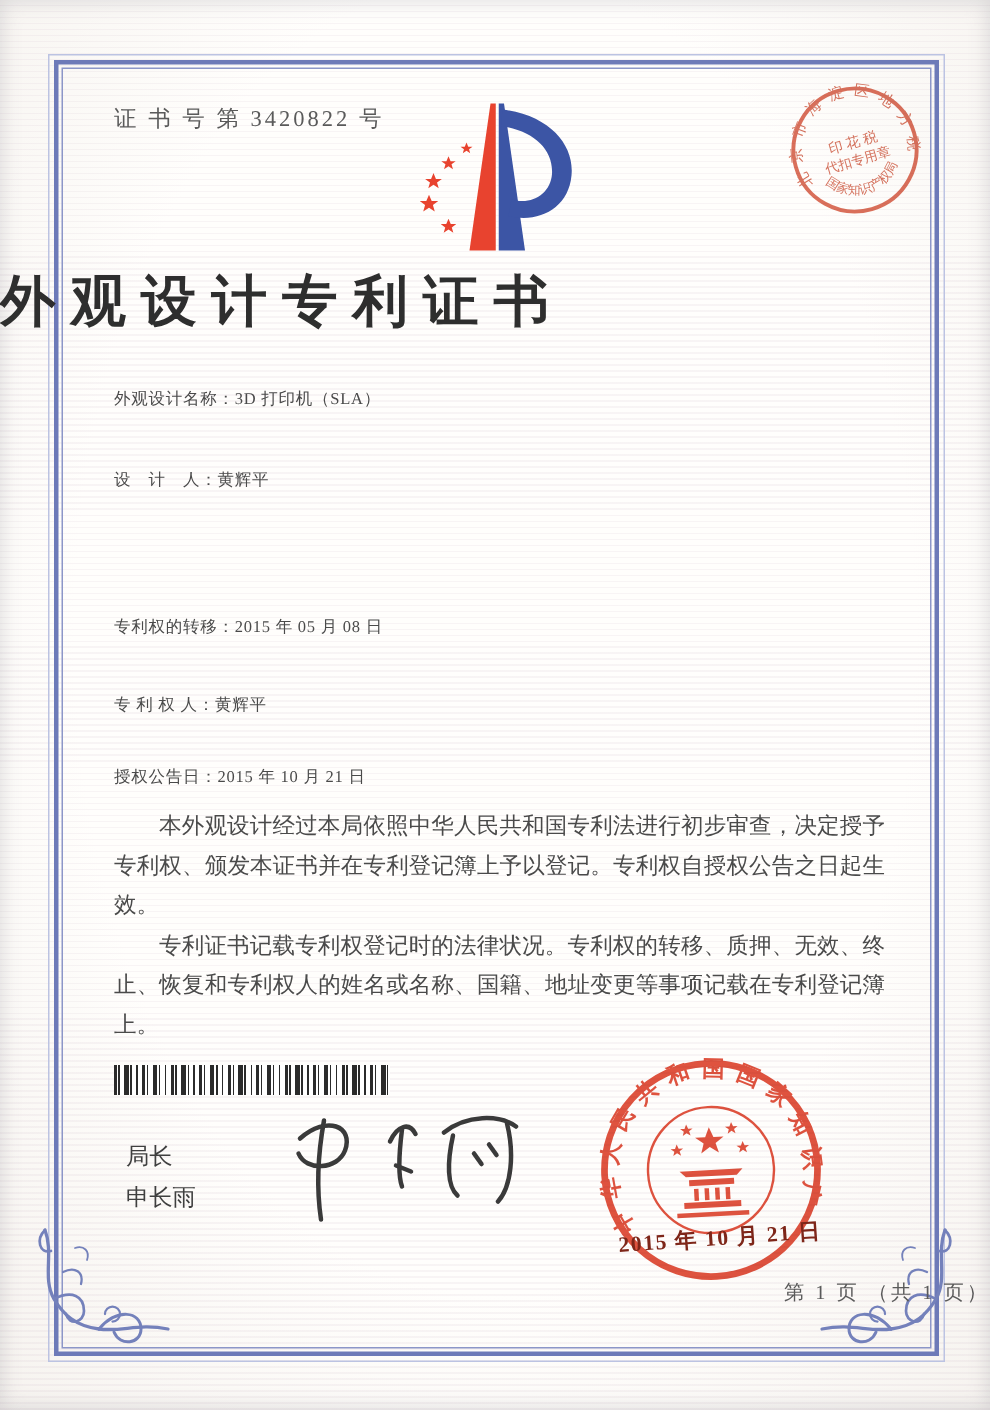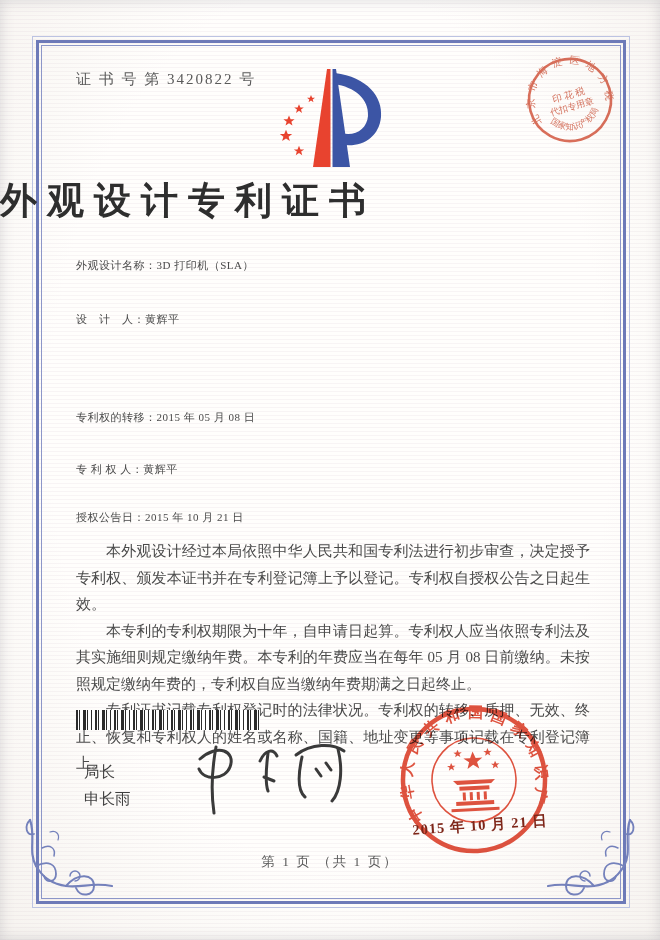--- a/index.html
+++ b/index.html
@@ -30,21 +30,21 @@
       #2b2b2b 0 2px,#fff 2px 3px,#2b2b2b 3px 4px,#fff 4px 7px,
       #2b2b2b 7px 10px,#fff 10px 11px,#2b2b2b 11px 12px,#fff 12px 15px,
       #2b2b2b 15px 16px,#fff 16px 19px);}
   .signoff{position:absolute;left:84px;top:758px;font-size:15.5px;line-height:27px;color:#3f3f3f;}
   .signature{position:absolute;left:178px;top:733px;width:185px;height:88px;}
   .tax-seal{position:absolute;left:524px;top:54px;width:92px;height:92px;opacity:.85;mix-blend-mode:multiply;}
   .official-seal{position:absolute;left:396px;top:702px;width:156px;height:156px;opacity:.93;mix-blend-mode:multiply;}
   .seal-date{position:absolute;left:398px;top:816px;width:164px;text-align:center;
     font-size:14.5px;font-weight:bold;letter-spacing:1px;color:#7e2619;
     transform:rotate(-4deg);}
-  .footer{position:absolute;left:0;top:853px;width:100%;text-align:center;
+  .footer{position:absolute;left:0;top:853px;width:100%;text-align:right;
     font-size:13.5px;letter-spacing:2px;color:#5a5a5a;}
   .flourish{position:absolute;width:98px;height:98px;}
   .flourish.left{left:20px;top:812px;}
   .flourish.right{left:542px;top:812px;transform:scaleX(-1);}
   svg text{font-family:"Liberation Serif","DejaVu Serif",serif;}
 </style>
 </head>
 <body>
 
 <div class="photo">
@@ -85,21 +85,20 @@
   <div class="title">外观设计专利证书</div>
 
   <div class="field f0"><span>外观设计名称：</span><span>3D 打印机（SLA）</span></div>
   <div class="field f1"><span>设　计　人：</span><span>黄辉平</span></div>
   <div class="field f3"><span>专利权的转移：</span><span>2015 年 05 月 08 日</span></div>
   <div class="field f4"><span>专 利 权 人：</span><span>黄辉平</span></div>
   <div class="field f5"><span>授权公告日：</span><span>2015 年 10 月 21 日</span></div>
 
   <div class="paras">
     <p>本外观设计经过本局依照中华人民共和国专利法进行初步审查，决定授予专利权、颁发本证书并在专利登记簿上予以登记。专利权自授权公告之日起生效。</p>
-    <p>本专利的专利权期限为十年，自申请日起算。专利权人应当依照专利法及其实施细则规定缴纳年费。本专利的年费应当在每年 05 月 08 日前缴纳。未按照规定缴纳年费的，专利权自应当缴纳年费期满之日起终止。</p>
     <p>专利证书记载专利权登记时的法律状况。专利权的转移、质押、无效、终止、恢复和专利权人的姓名或名称、国籍、地址变更等事项记载在专利登记簿上。</p>
   </div>
 
   <div class="barcode"></div>
 
   <div class="signoff">
     <div>局长</div>
     <div>申长雨</div>
   </div>
 

